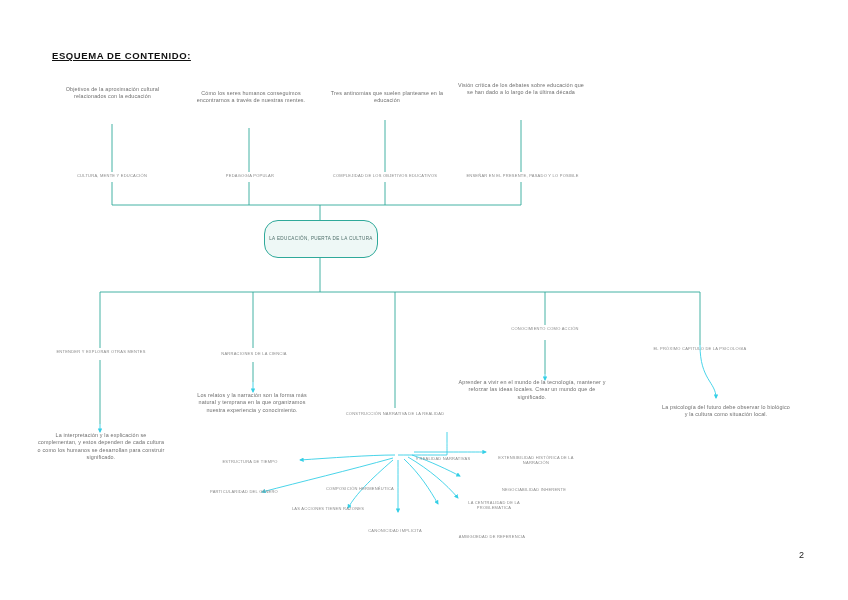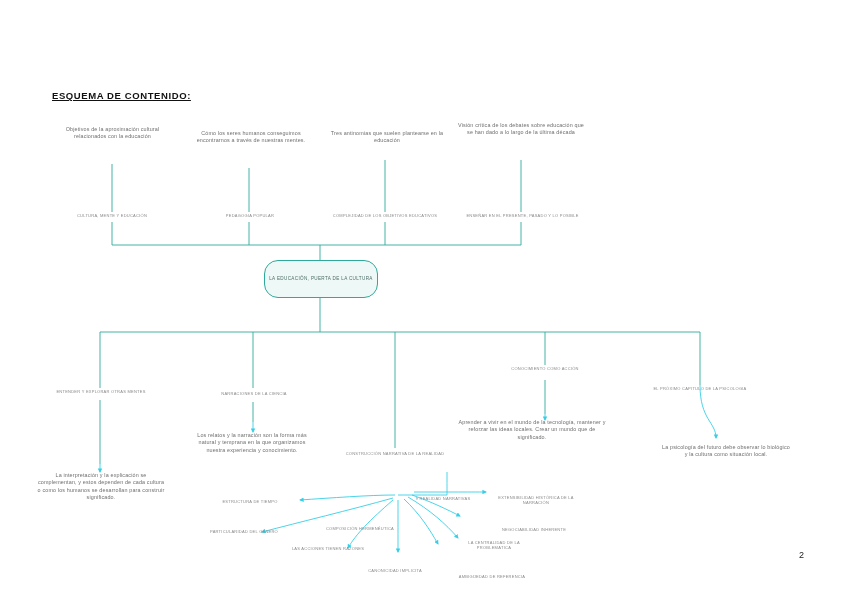--- a/index.html
+++ b/index.html
@@ -1,21 +1,21 @@
 <!DOCTYPE html>
 <html><head>
 <meta charset="utf-8">
 <style>
   html,body{margin:0;padding:0;background:#ffffff;}
   body{
     width:848px;height:600px;position:relative;overflow:hidden;
     font-family:"Liberation Sans","DejaVu Sans",sans-serif;
     color:#5b5b5b;
   }
-  #canvas{position:absolute;inset:0;margin-top:40px;}
+  #canvas{position:absolute;inset:0;}
   #wires{position:absolute;left:0;top:0;width:848px;height:600px;pointer-events:none;}
 
   .page-title{
     position:absolute;left:52px;top:50px;
     font-size:9.5px;font-weight:bold;letter-spacing:.6px;
     color:#111;text-decoration:underline;white-space:nowrap;
   }
 
   .node{position:absolute;text-align:center;line-height:1.35;}
 

